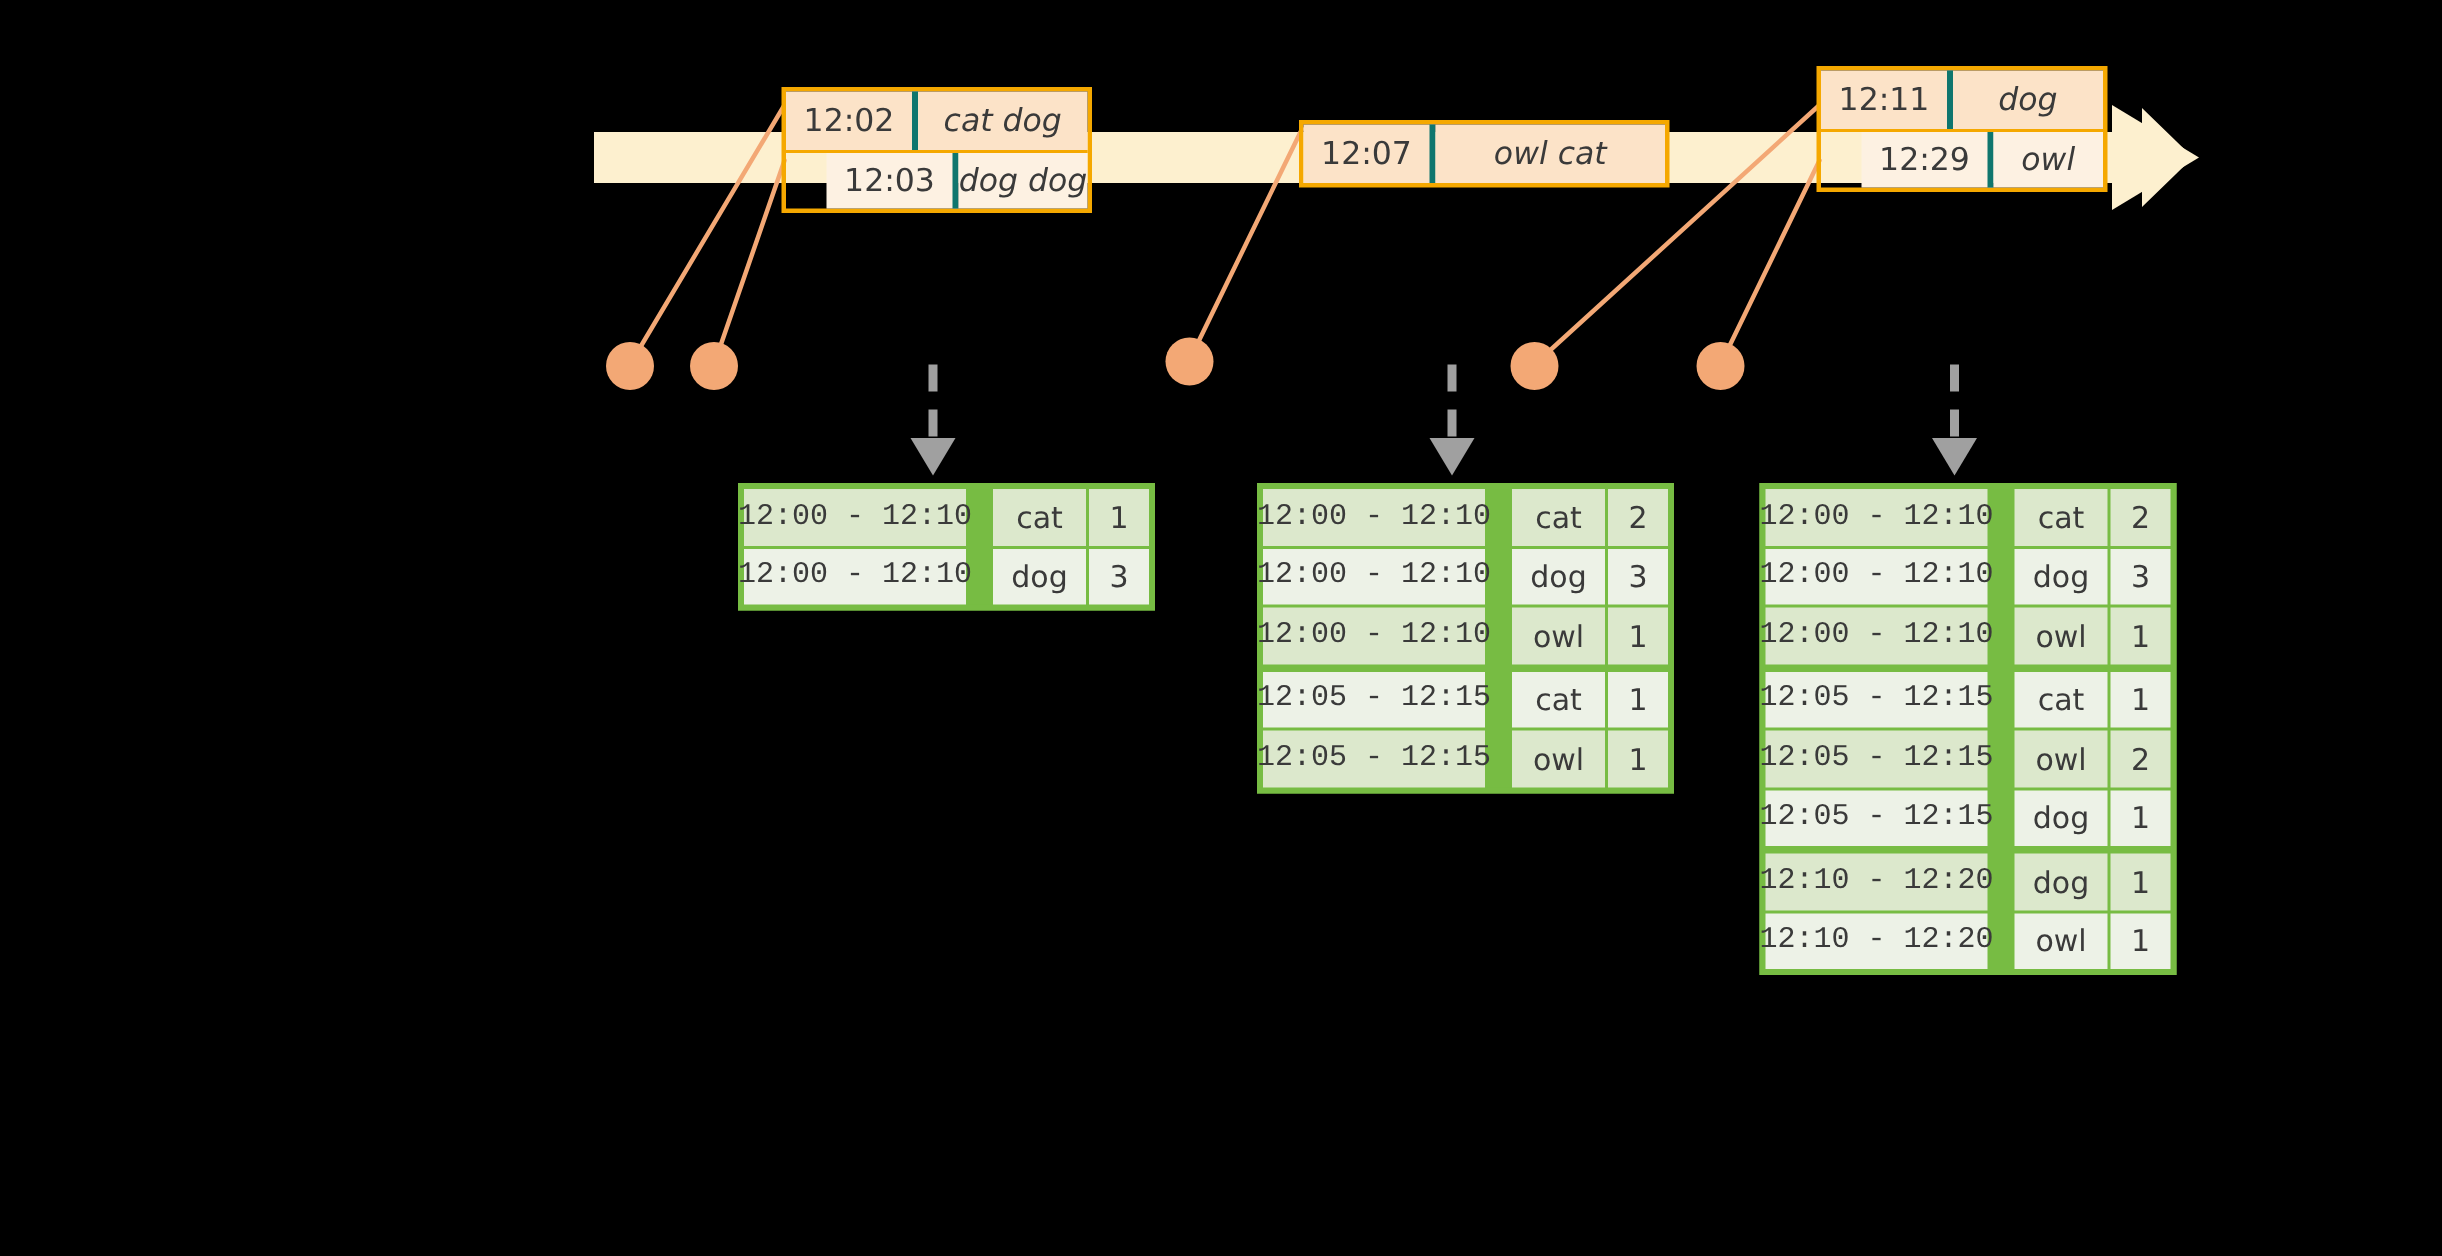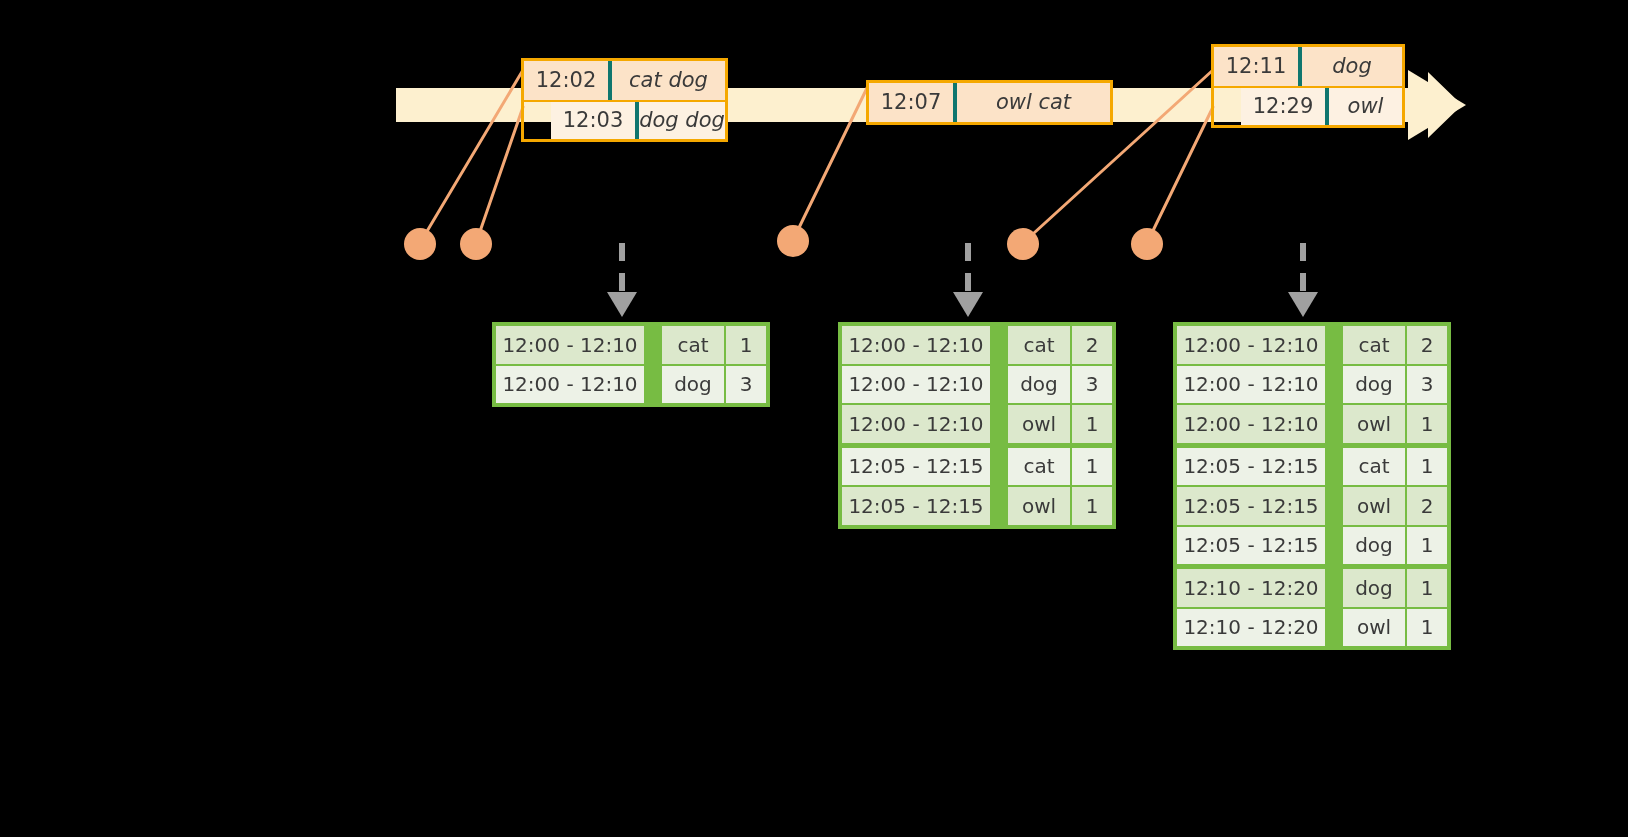--- a/index.html
+++ b/index.html
@@ -87,21 +87,21 @@
     align-items: center;
     justify-content: center;
     box-sizing: border-box;
     color: #3a3a3a;
     font-size: 20px;
     line-height: 1;
     white-space: nowrap;
   }
   .agg-row.shade-a .agg-cell { background: #DCE8CC; }
   .agg-row.shade-b .agg-cell { background: #EDF2E7; }
-  .agg-win { width: 148px; }
+  .agg-win { width: 148px; font-family: Liberation Mono, monospace; }
   .agg-key { width: 62px; margin-left: 18px; }
   .agg-val { width: 40px; margin-left: 2px; }
 </style>
 </head>
 <body>
 
 <div id="stage">
 
   <svg class="layer" viewBox="0 0 1628 837">
 

